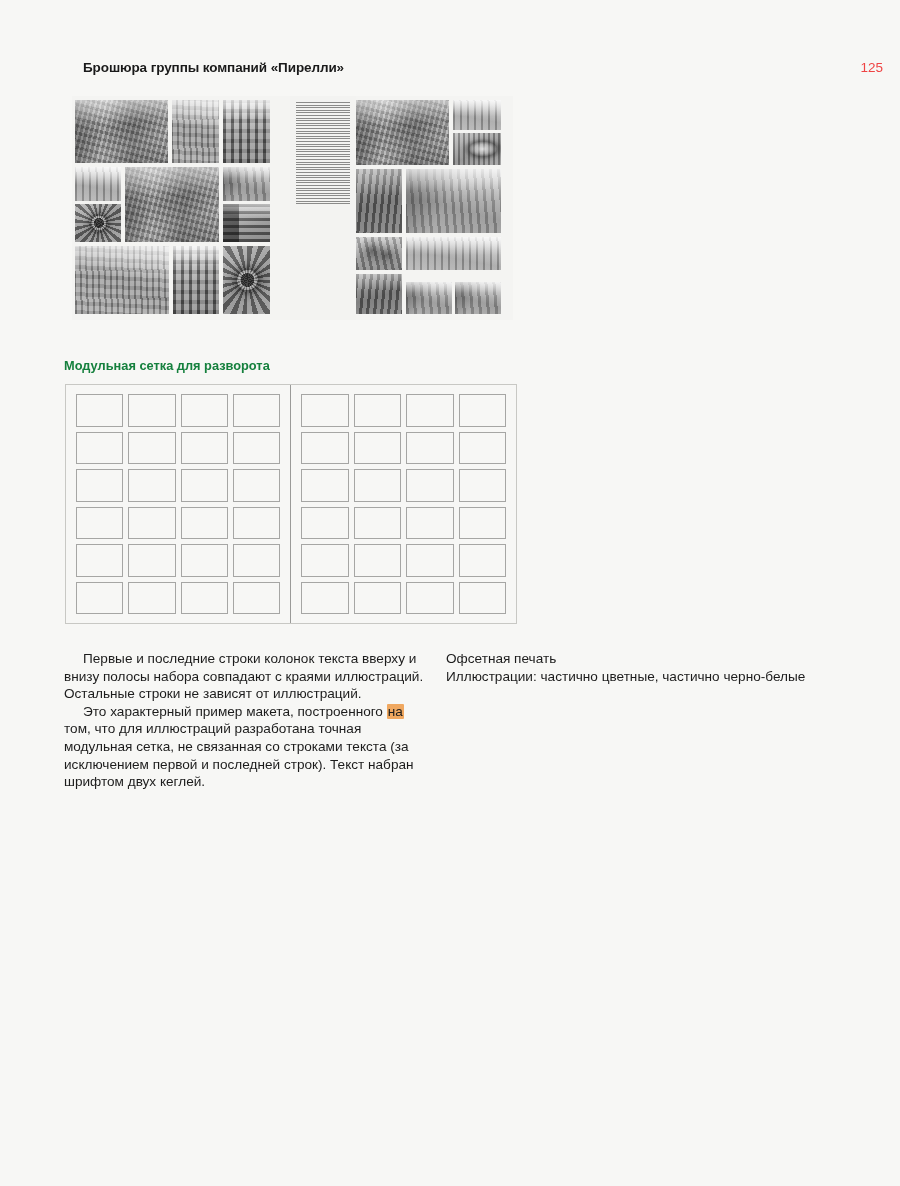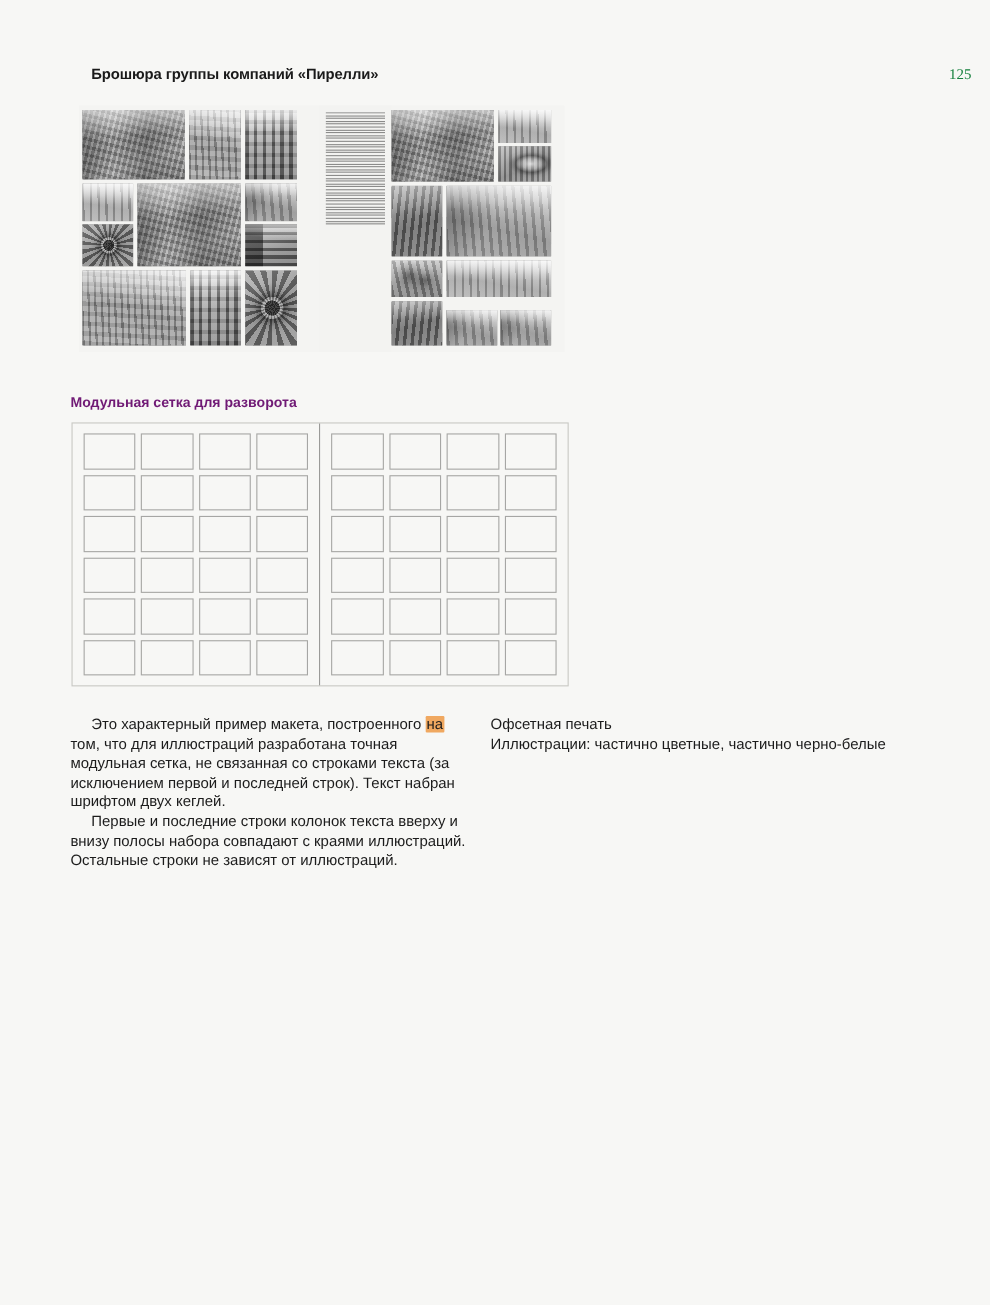--- a/index.html
+++ b/index.html
@@ -37,22 +37,21 @@
   .running-head-title {
     font-size: 13.5px;
     font-weight: bold;
     letter-spacing: -0.1px;
     color: #1a1a1a;
     white-space: nowrap;
   }
   .folio {
     font-size: 13.5px;
     font-weight: normal;
-    color: #15803d;
-    font-family: Liberation Serif, serif;
+    color: #ef4444;
   }
 
   
   .montage {
     position: absolute;
     left: 72px;
     top: 96px;
     width: 441px;
     height: 224px;
     background: #f2f2f0;
@@ -160,21 +159,21 @@
     opacity: .62;
   }
 
   
   .section-caption {
     position: absolute;
     left: 64px;
     top: 358px;
     font-size: 12.8px;
     font-weight: bold;
-    color: #701a75;
+    color: #15803d;
   }
 
   
   .grid-figure {
     position: absolute;
     left: 65px;
     top: 384px;
     width: 452px;
     height: 240px;
     background: #f7f7f5;
@@ -378,22 +377,22 @@
           <div class="grid-cell"></div>
           <div class="grid-cell"></div>
           <div class="grid-cell"></div>
           <div class="grid-cell"></div>
         </div>
       </div>
     </div>
   </div>
 
   <div class="col col-left">
+    <p class="indent">Первые и последние строки колонок текста вверху и внизу полосы набора совпадают с краями иллюстраций. Остальные строки не зависят от иллюстраций.</p>
     <p class="indent"><span>Это характерный пример макета, построенного </span><span class="hl">на</span><span> том, что для иллюстраций разработана точная модульная сетка, не связанная со строками текста (за исключением первой и последней строк). Текст набран шрифтом двух кеглей.</span></p>
-    <p class="indent">Первые и последние строки колонок текста вверху и внизу полосы набора совпадают с краями иллюстраций. Остальные строки не зависят от иллюстраций.</p>
   </div>
 
   <div class="col col-right">
     <p>Офсетная печать</p>
     <p>Иллюстрации: частично цветные, частично черно-белые</p>
   </div>
 
 </div>
 
 </body></html>

